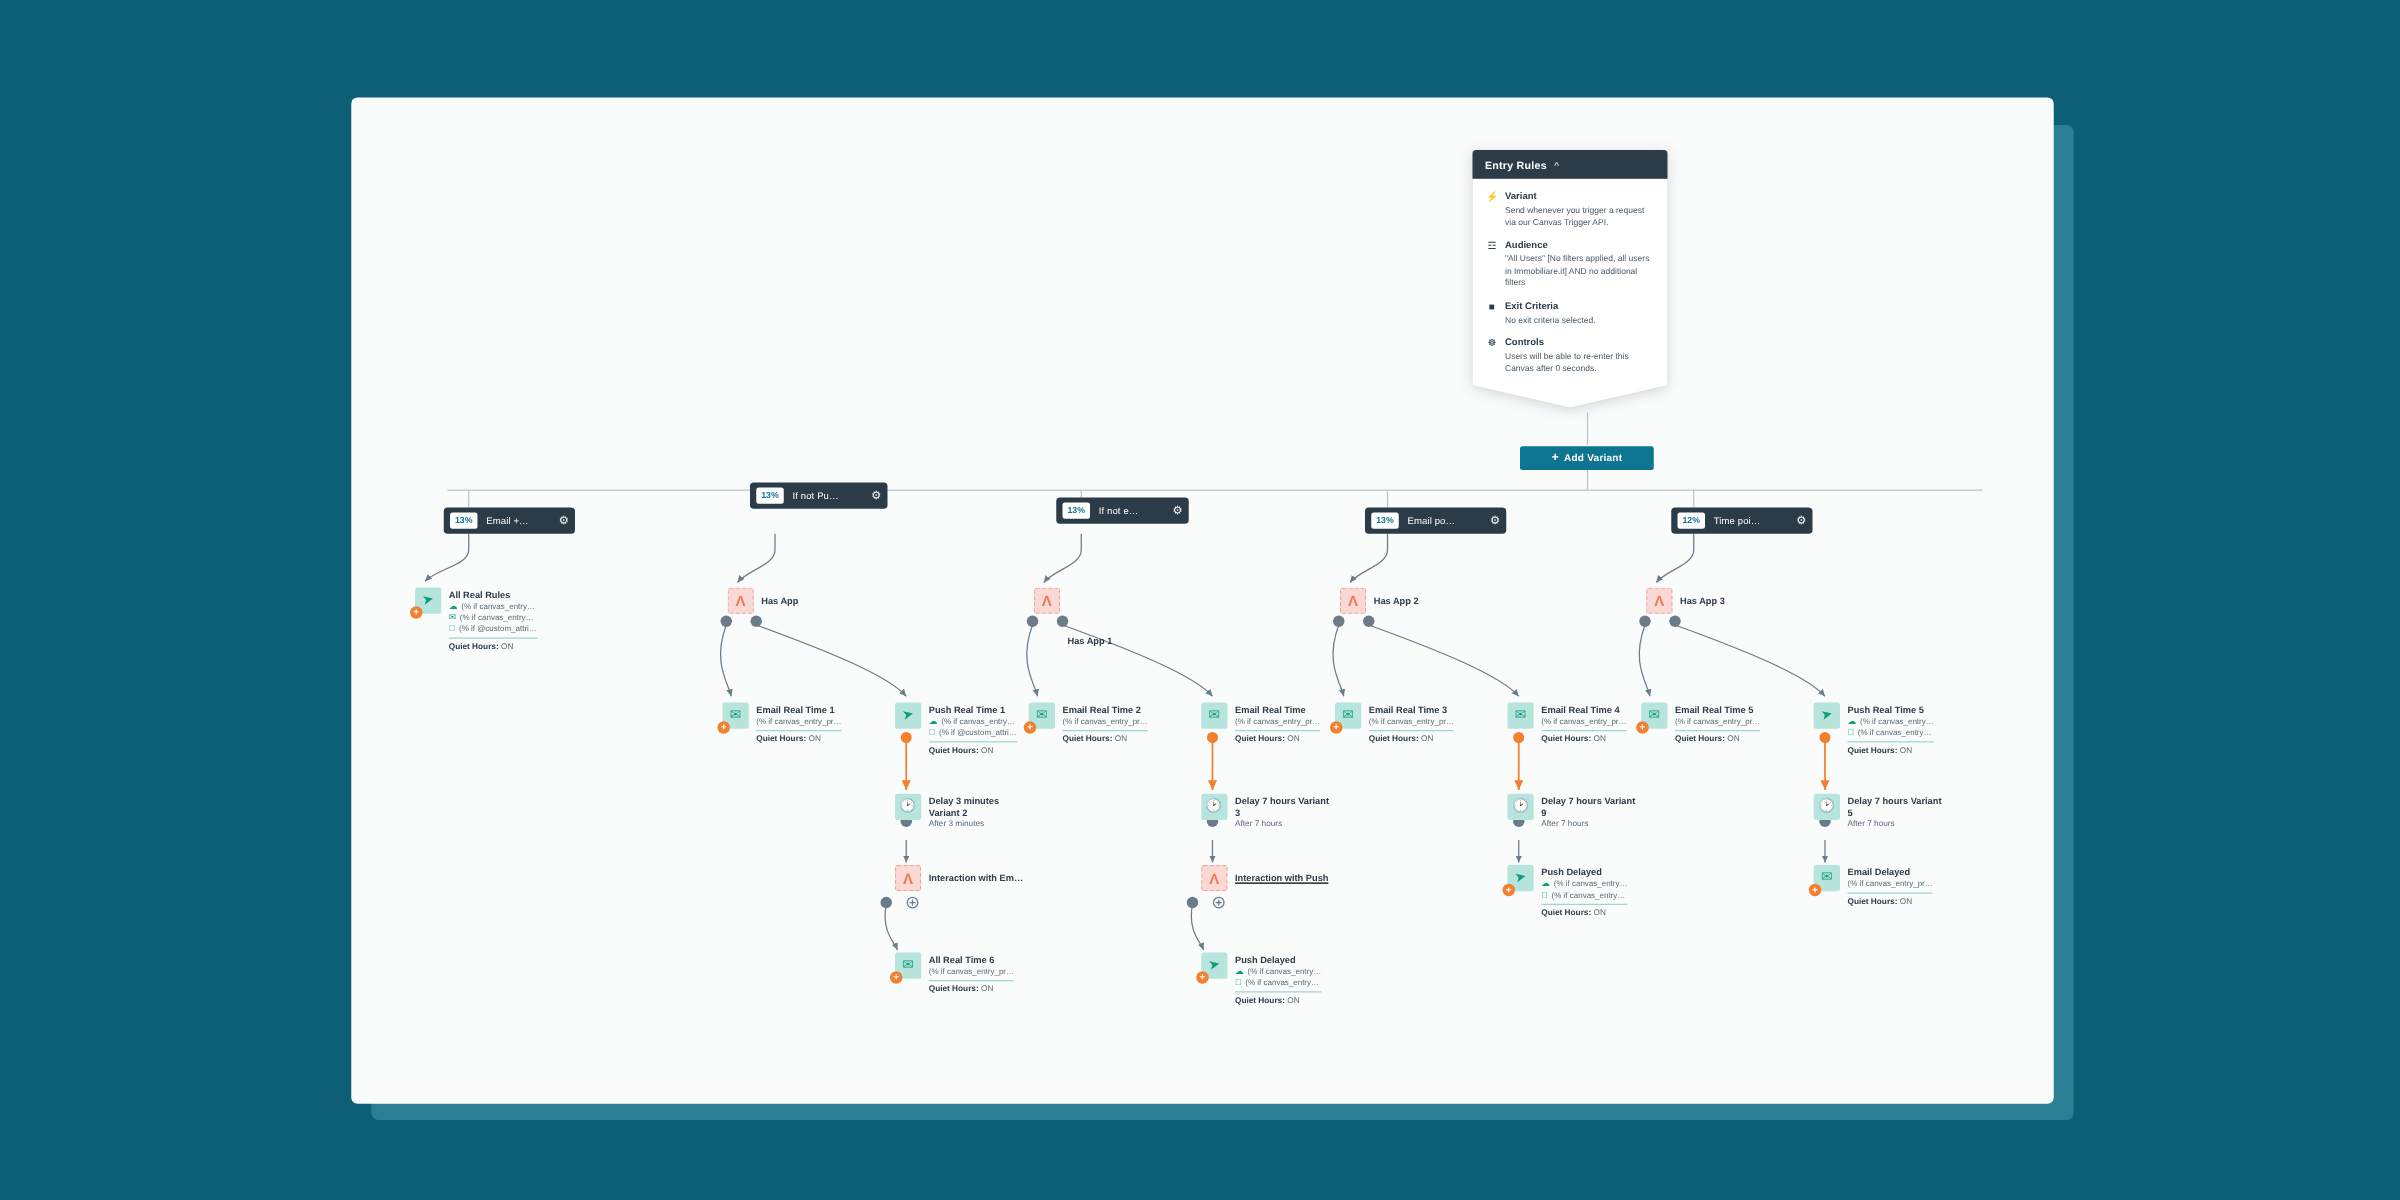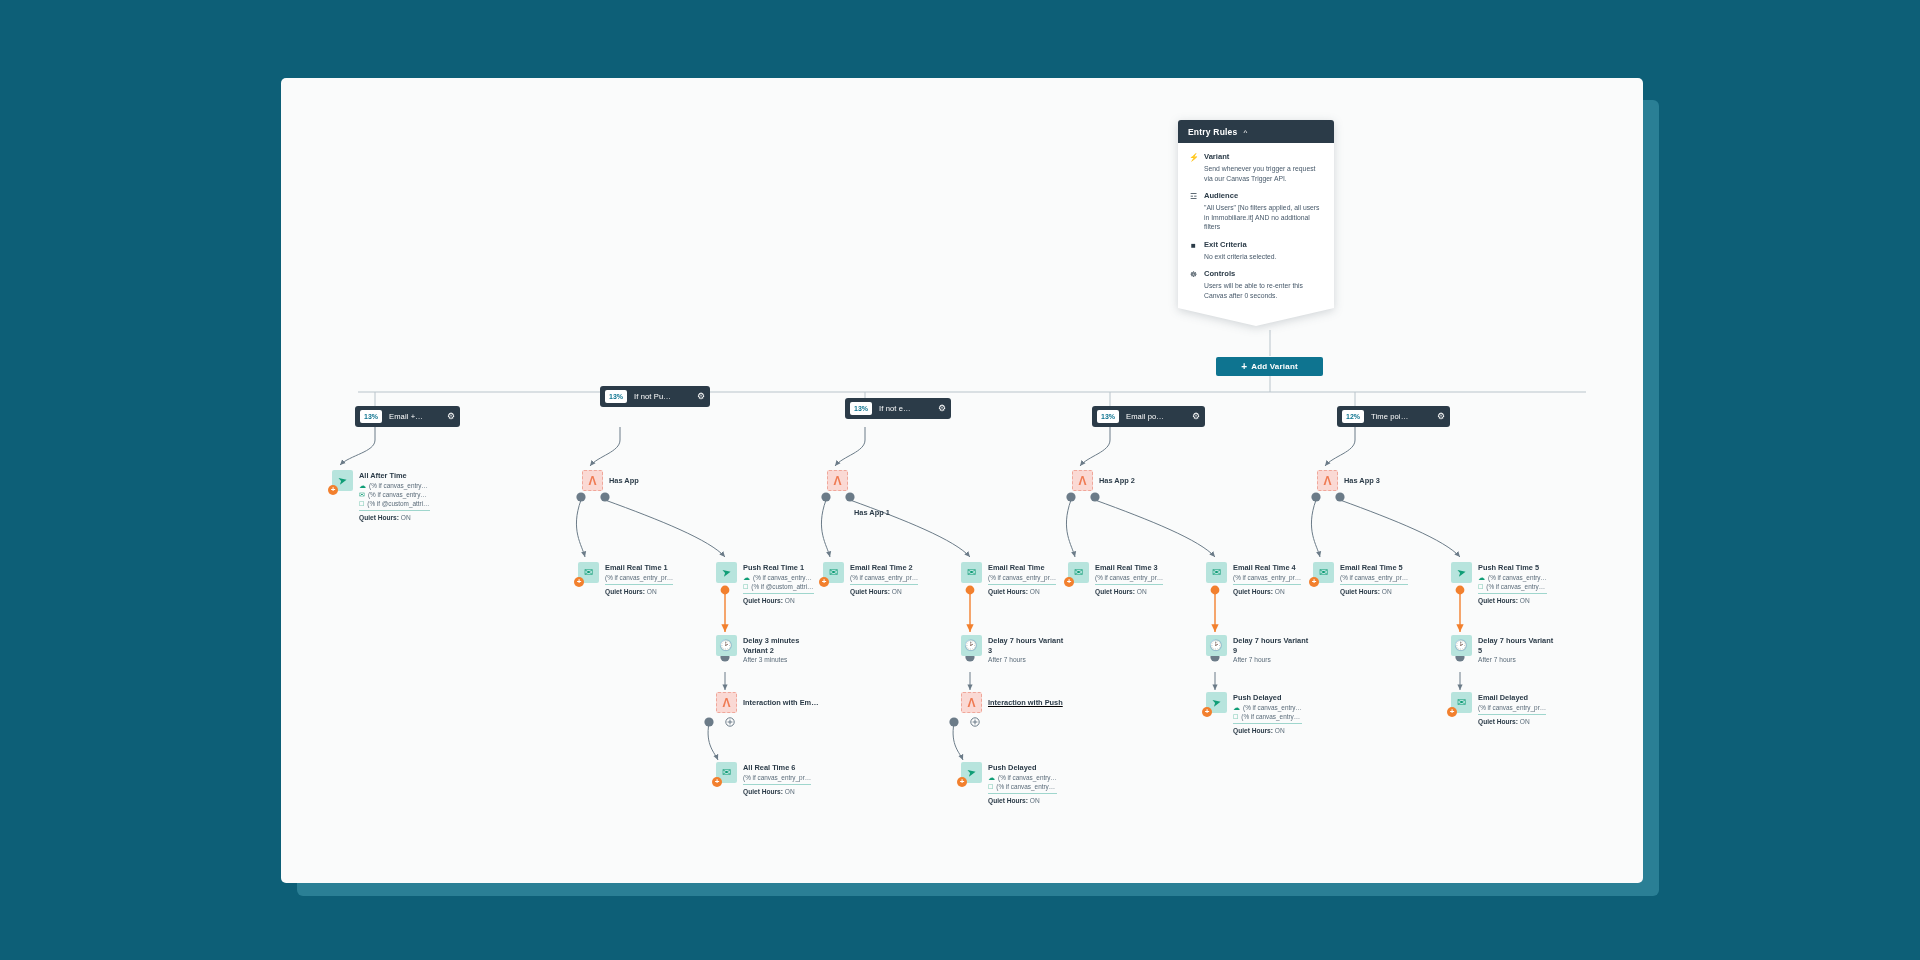--- a/index.html
+++ b/index.html
@@ -342,21 +342,21 @@
     <span class="vname">Time poi…</span>
     <span class="gear">⚙</span>
   </div>
 
   <div class="node" style="left:332px;top:470px;">
     <div class="node-ico msg">
       <span class="glyph g-push">➤</span>
       <span class="badge-plus">+</span>
     </div>
     <div class="node-body">
-      <div class="node-title">All After Time</div>
+      <div class="node-title">All Real Rules</div>
       <div class="chan-row">
         <span class="ci">☁</span>
         <span>(% if canvas_entry…</span>
       </div>
       <div class="chan-row">
         <span class="ci">✉</span>
         <span>(% if canvas_entry…</span>
       </div>
       <div class="chan-row">
         <span class="ci"></span>

